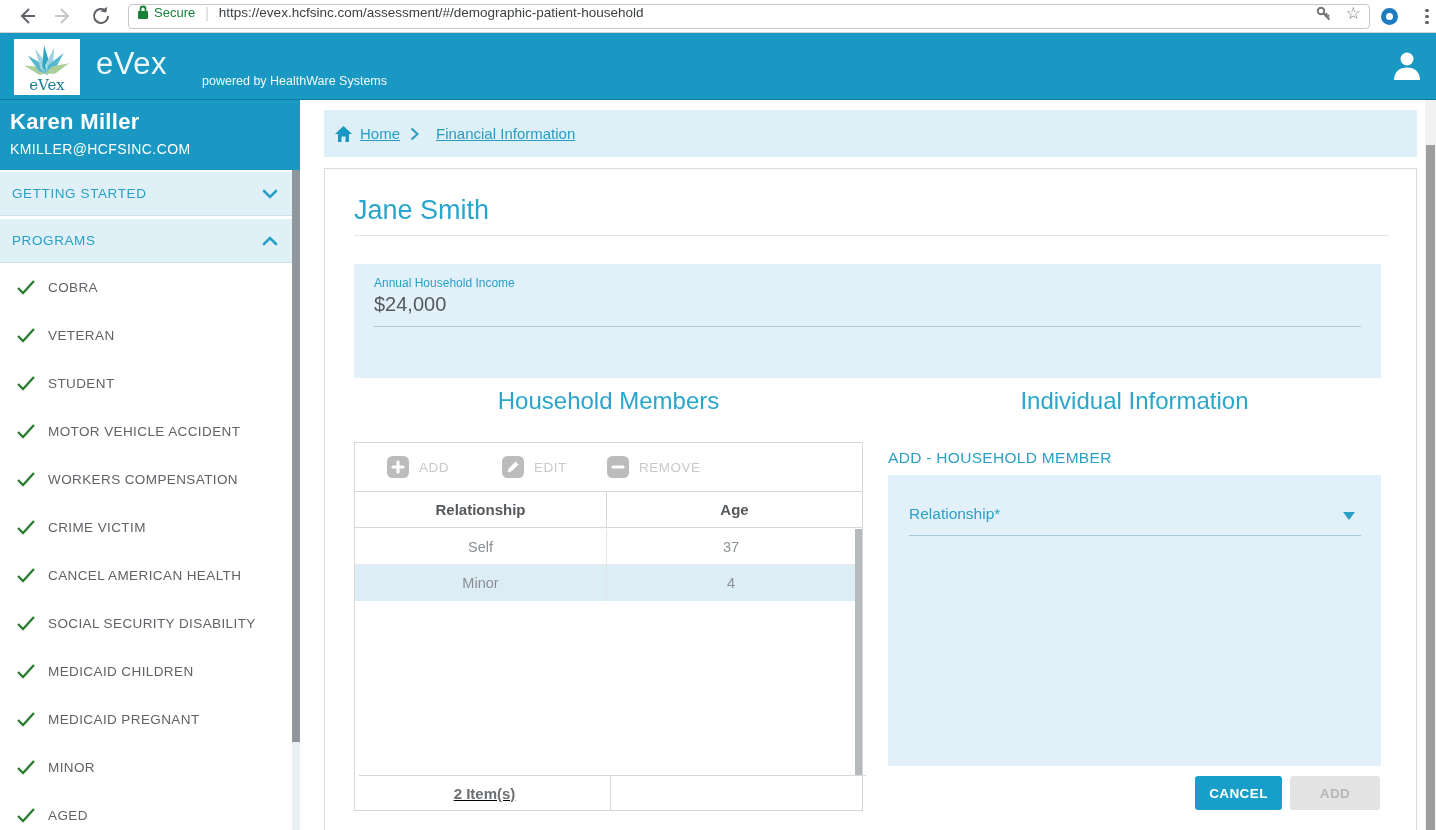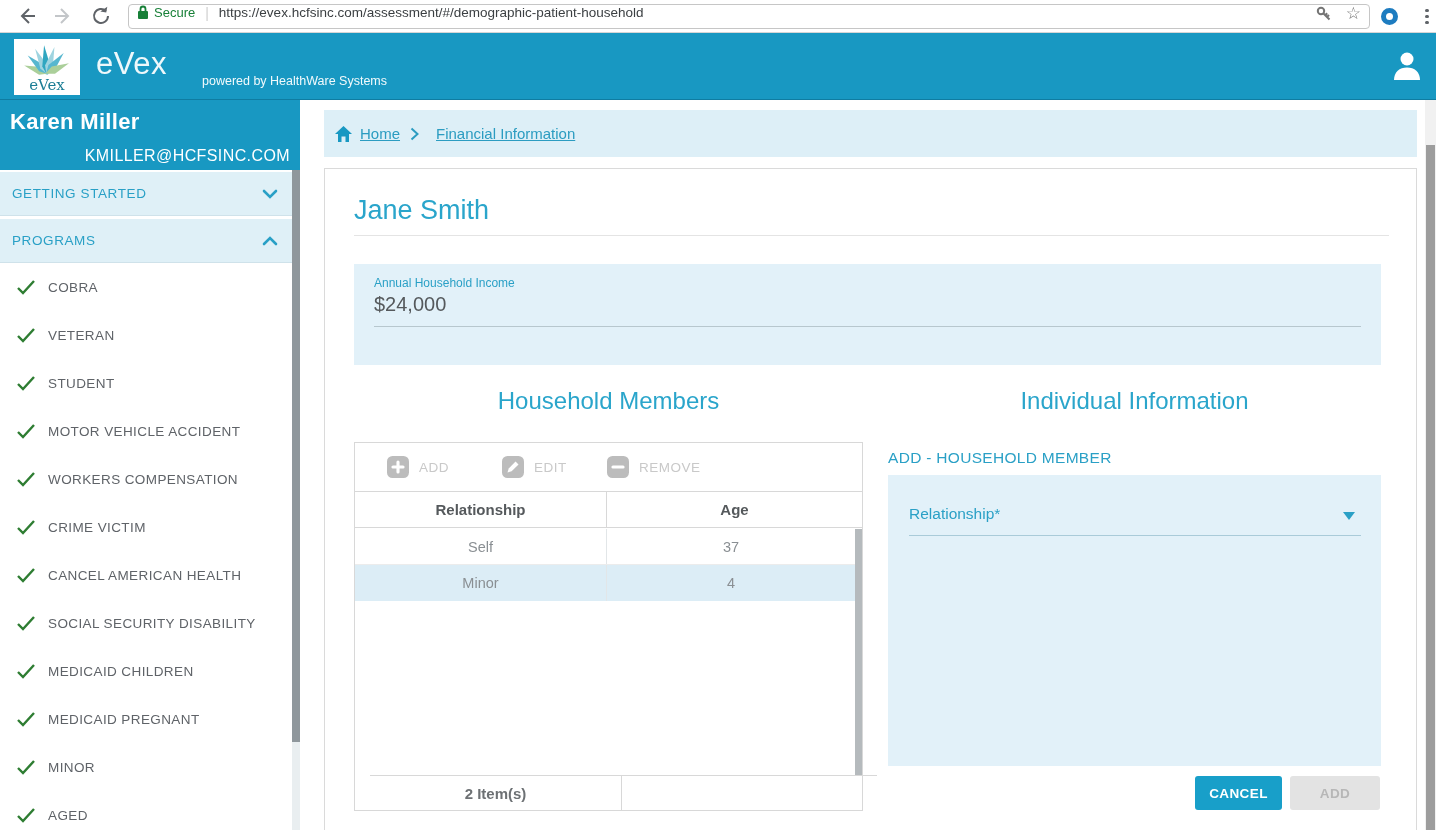--- a/index.html
+++ b/index.html
@@ -27,39 +27,39 @@
   #appbar { left:0; top:33px; width:1436px; height:67px; background:#1898c2; border-bottom:1px solid #0f7ca1; }
   #logo-box { left:14px; top:6px; width:66px; height:56px; background:#fff; display:flex; align-items:center; justify-content:center; }
   #app-name { left:96px; top:13px; font-size:31px; color:#eef8fb; letter-spacing:0.5px; }
   #app-tagline { left:202px; top:41px; font-size:12.5px; color:#f2fafc; }
   #user-ico { left:1390px; top:16px; }
 
   
   #sidebar { left:0; top:100px; width:300px; height:730px; background:#fff; }
   #side-user { left:0; top:0; width:300px; height:70px; background:#1898c2; color:#fff; padding:9px 10px; }
   #side-user .nm { font-size:22px; font-weight:bold; letter-spacing:0.3px; }
-  #side-user .em { font-size:16px; margin-top:12px; letter-spacing:0.4px;text-align:right; }
+  #side-user .em { font-size:14px; margin-top:6px; letter-spacing:0.4px; }
   .side-section { left:0; width:292px; height:44px; background:#dff0f7; border-bottom:1px solid #cfe2ea;
                   display:flex; align-items:center; justify-content:space-between; padding:0 14px 0 12px; cursor:pointer; }
   .side-section .lbl { color:#29a0c6; font-size:13.5px; letter-spacing:0.6px; }
   .prog-item { left:0; width:264px; height:48px; display:flex; align-items:center; gap:12px; padding-left:16px; cursor:pointer; background:#fff; }
   .prog-item .txt { color:#5f6368; font-size:13.5px; letter-spacing:0.4px; }
   #side-scroll { left:292px; top:70px; width:8px; height:660px; background:#e9eef0; }
   #side-thumb { left:0; top:0; width:8px; height:572px; background:#8f979c; }
 
   
   #crumbbar { left:324px; top:110px; width:1093px; height:47px; background:#ddeff7; display:flex; align-items:center; padding-left:10px; }
   .crumb-link { color:#2b9cc1; font-size:15px; text-decoration:underline; cursor:pointer; margin-left:7px; }
   .crumb-chev { margin:0 10px; display:flex; align-items:center; }
 
   #card { left:324px; top:168px; width:1093px; height:690px; background:#fff; border:1px solid #dadada; }
   #patient-name { left:29px; top:26px; font-size:27px; color:#2aa5cb; }
   #card-rule { left:29px; top:66px; width:1035px; height:1px; background:#e4e4e4; }
 
-  #income-panel { left:29px; top:95px; width:1027px; height:101px; background:#e2f1f9; }
+  #income-panel { left:29px; top:95px; width:1027px; height:114px; background:#e2f1f9; }
   #income-label { left:20px; top:12px; font-size:12px; color:#2aa0c6; }
   #income-value { left:20px; top:29px; width:987px; font-size:20px; color:#55595c;
                   border-bottom:1px solid #b7c7ce; padding-bottom:10px; background:transparent; }
 
   .col-title { top:218px; font-size:24px; color:#2aa5cb; text-align:center; }
   #hm-title { left:29px; width:509px; }
   #ii-title { left:563px; width:493px; }
 
   
   #hm-table { left:29px; top:273px; width:509px; height:369px; border:1px solid #d8d8d8; background:#fff; }
@@ -72,21 +72,21 @@
   #hm-head .hc:first-child { width:252px; border-right:1px solid #d8d8d8; }
   #hm-head .hc:last-child { flex:1; }
   .hm-row { left:0; width:500px; height:36px; display:flex; }
   .hm-row .rc { display:flex; align-items:center; justify-content:center; font-size:14.5px; color:#8a8f93; }
   .hm-row .rc:first-child { width:252px; border-right:1px solid #e2e6e8; }
   .hm-row .rc:last-child { flex:1; }
   .hm-row.alt { background:#dcedf6; }
   .hm-row.plain { border-bottom:1px solid #ececec; }
   #hm-vscroll { left:500px; top:86px; width:7px; height:246px; background:#f1f1f1; }
   #hm-vthumb { left:0; top:0; width:7px; height:246px; background:#b5babd; }
-  #hm-footer { left:15px; top:332px; width:507px; height:35px; border-top:1px solid #d8d8d8; display:flex; }
+  #hm-footer { left:4px; top:332px; width:507px; height:35px; border-top:1px solid #d8d8d8; display:flex;text-decoration:underline; }
   #hm-footer .fc1 { width:252px; border-right:1px solid #d8d8d8; display:flex; align-items:center; justify-content:center;
                     font-weight:bold; font-size:15px; color:#6d7174; }
 
   
   #ii-sub { left:563px; top:280px; font-size:15.5px; color:#2aa0c6; letter-spacing:0.3px; }
   #ii-panel { left:563px; top:306px; width:493px; height:291px; background:#e2f1f9; }
   #rel-field { left:21px; top:30px; width:452px; border-bottom:1px solid #a9cbd9; padding-bottom:12px; cursor:pointer; }
   #rel-label { font-size:15.5px; color:#2aa0c6;text-align:right; }
   #rel-caret { position:absolute; right:6px; top:7px; width:0; height:0;
                border-left:6.5px solid transparent; border-right:6.5px solid transparent; border-top:8px solid #2aa0c6; }

